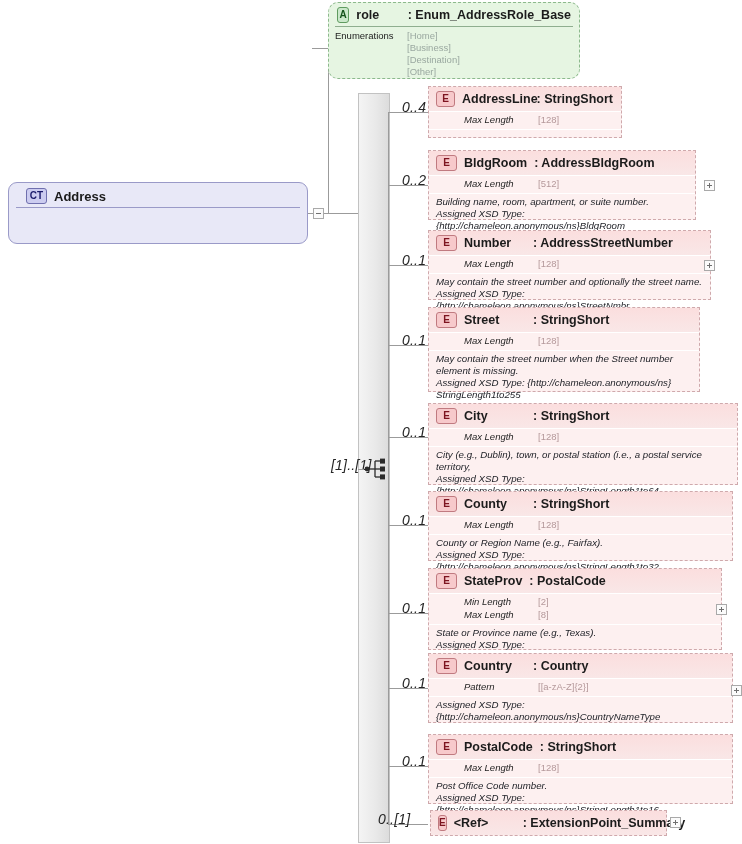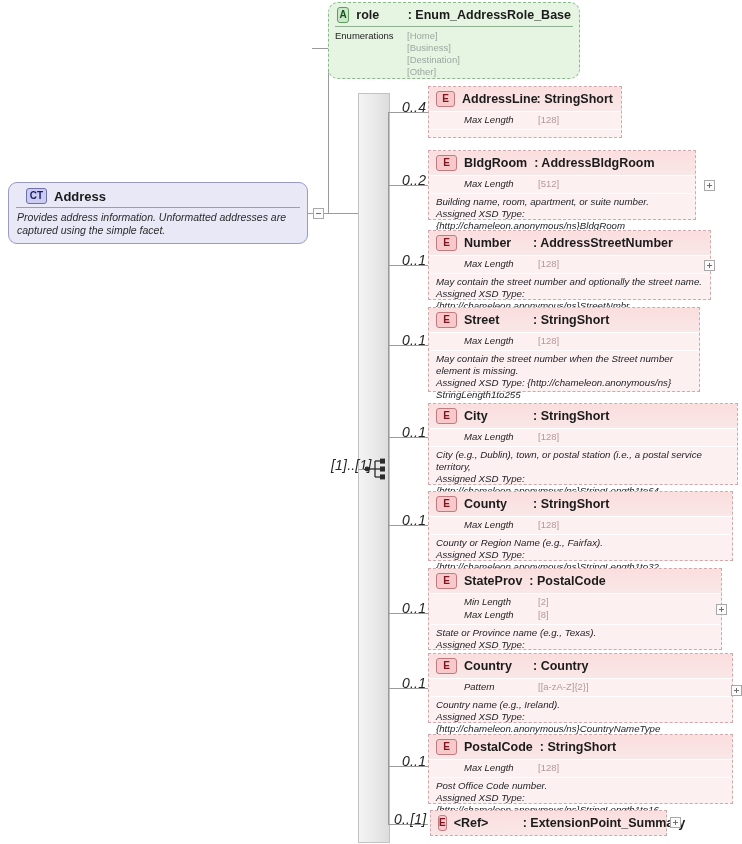--- a/index.html
+++ b/index.html
@@ -112,21 +112,20 @@
 <body>
 
 <div class="canvas">
 
   <div class="node ct">
     <div class="hdr">
       <span class="badge ct-badge">CT</span>
       <span>Address</span>
     </div>
     <div class="rule"></div>
-    <div class="desc">Provides address information. Unformatted addresses are captured using the simple facet.</div>
   </div>
 
   <div class="minusbox" style="left:313px;top:208px;"></div>
   <div class="ln h" style="left:308px;top:213px;width:5px;"></div>
   <div class="ln h" style="left:324px;top:213px;width:34px;"></div>
 
   <div class="ln v" style="left:328px;top:48px;height:165px;"></div>
   <div class="ln h" style="left:312px;top:48px;width:16px;"></div>
 
   <div class="node attr">
@@ -334,21 +333,20 @@
     </div>
     <div class="rule"></div>
     <div class="facets">
       <div class="row">
         <span class="fname">Pattern</span>
         <span class="fval">[[a-zA-Z]{2}]</span>
       </div>
     </div>
     <div class="rule2"></div>
     <div class="desc">
-      <div>Country name (e.g., Ireland).</div>
       <div>Assigned XSD Type: {http://chameleon.anonymous/ns}CountryNameType</div>
     </div>
   </div>
   <div class="plusbox" style="left:731px;top:685px;"></div>
 
   <div class="ln h" style="left:388px;top:766px;width:40px;"></div>
   <div class="card" style="left:402px;top:753px;">0..1</div>
   <div class="node el" style="left:428px;top:734px;width:305px;height:70px;">
     <div class="hdr">
       <span class="badge e-badge">E</span>
@@ -363,21 +361,21 @@
       </div>
     </div>
     <div class="rule2"></div>
     <div class="desc">
       <div>Post Office Code number.</div>
       <div>Assigned XSD Type: {http://chameleon.anonymous/ns}StringLength1to16</div>
     </div>
   </div>
 
   <div class="ln h" style="left:388px;top:824px;width:40px;"></div>
-  <div class="card" style="left:394px;top:811px;">0..[1]</div>
+  <div class="card" style="left:378px;top:811px;">0..[1]</div>
   <div class="node el" style="left:430px;top:810px;width:237px;height:26px;">
     <div class="hdr">
       <span class="badge e-badge">E</span>
       <span class="nm" style="min-width:62px;">&lt;Ref&gt;</span>
       <span class="ty">: ExtensionPoint_Summary</span>
     </div>
   </div>
   <div class="plusbox" style="left:670px;top:817px;"></div>
 
 </div>

